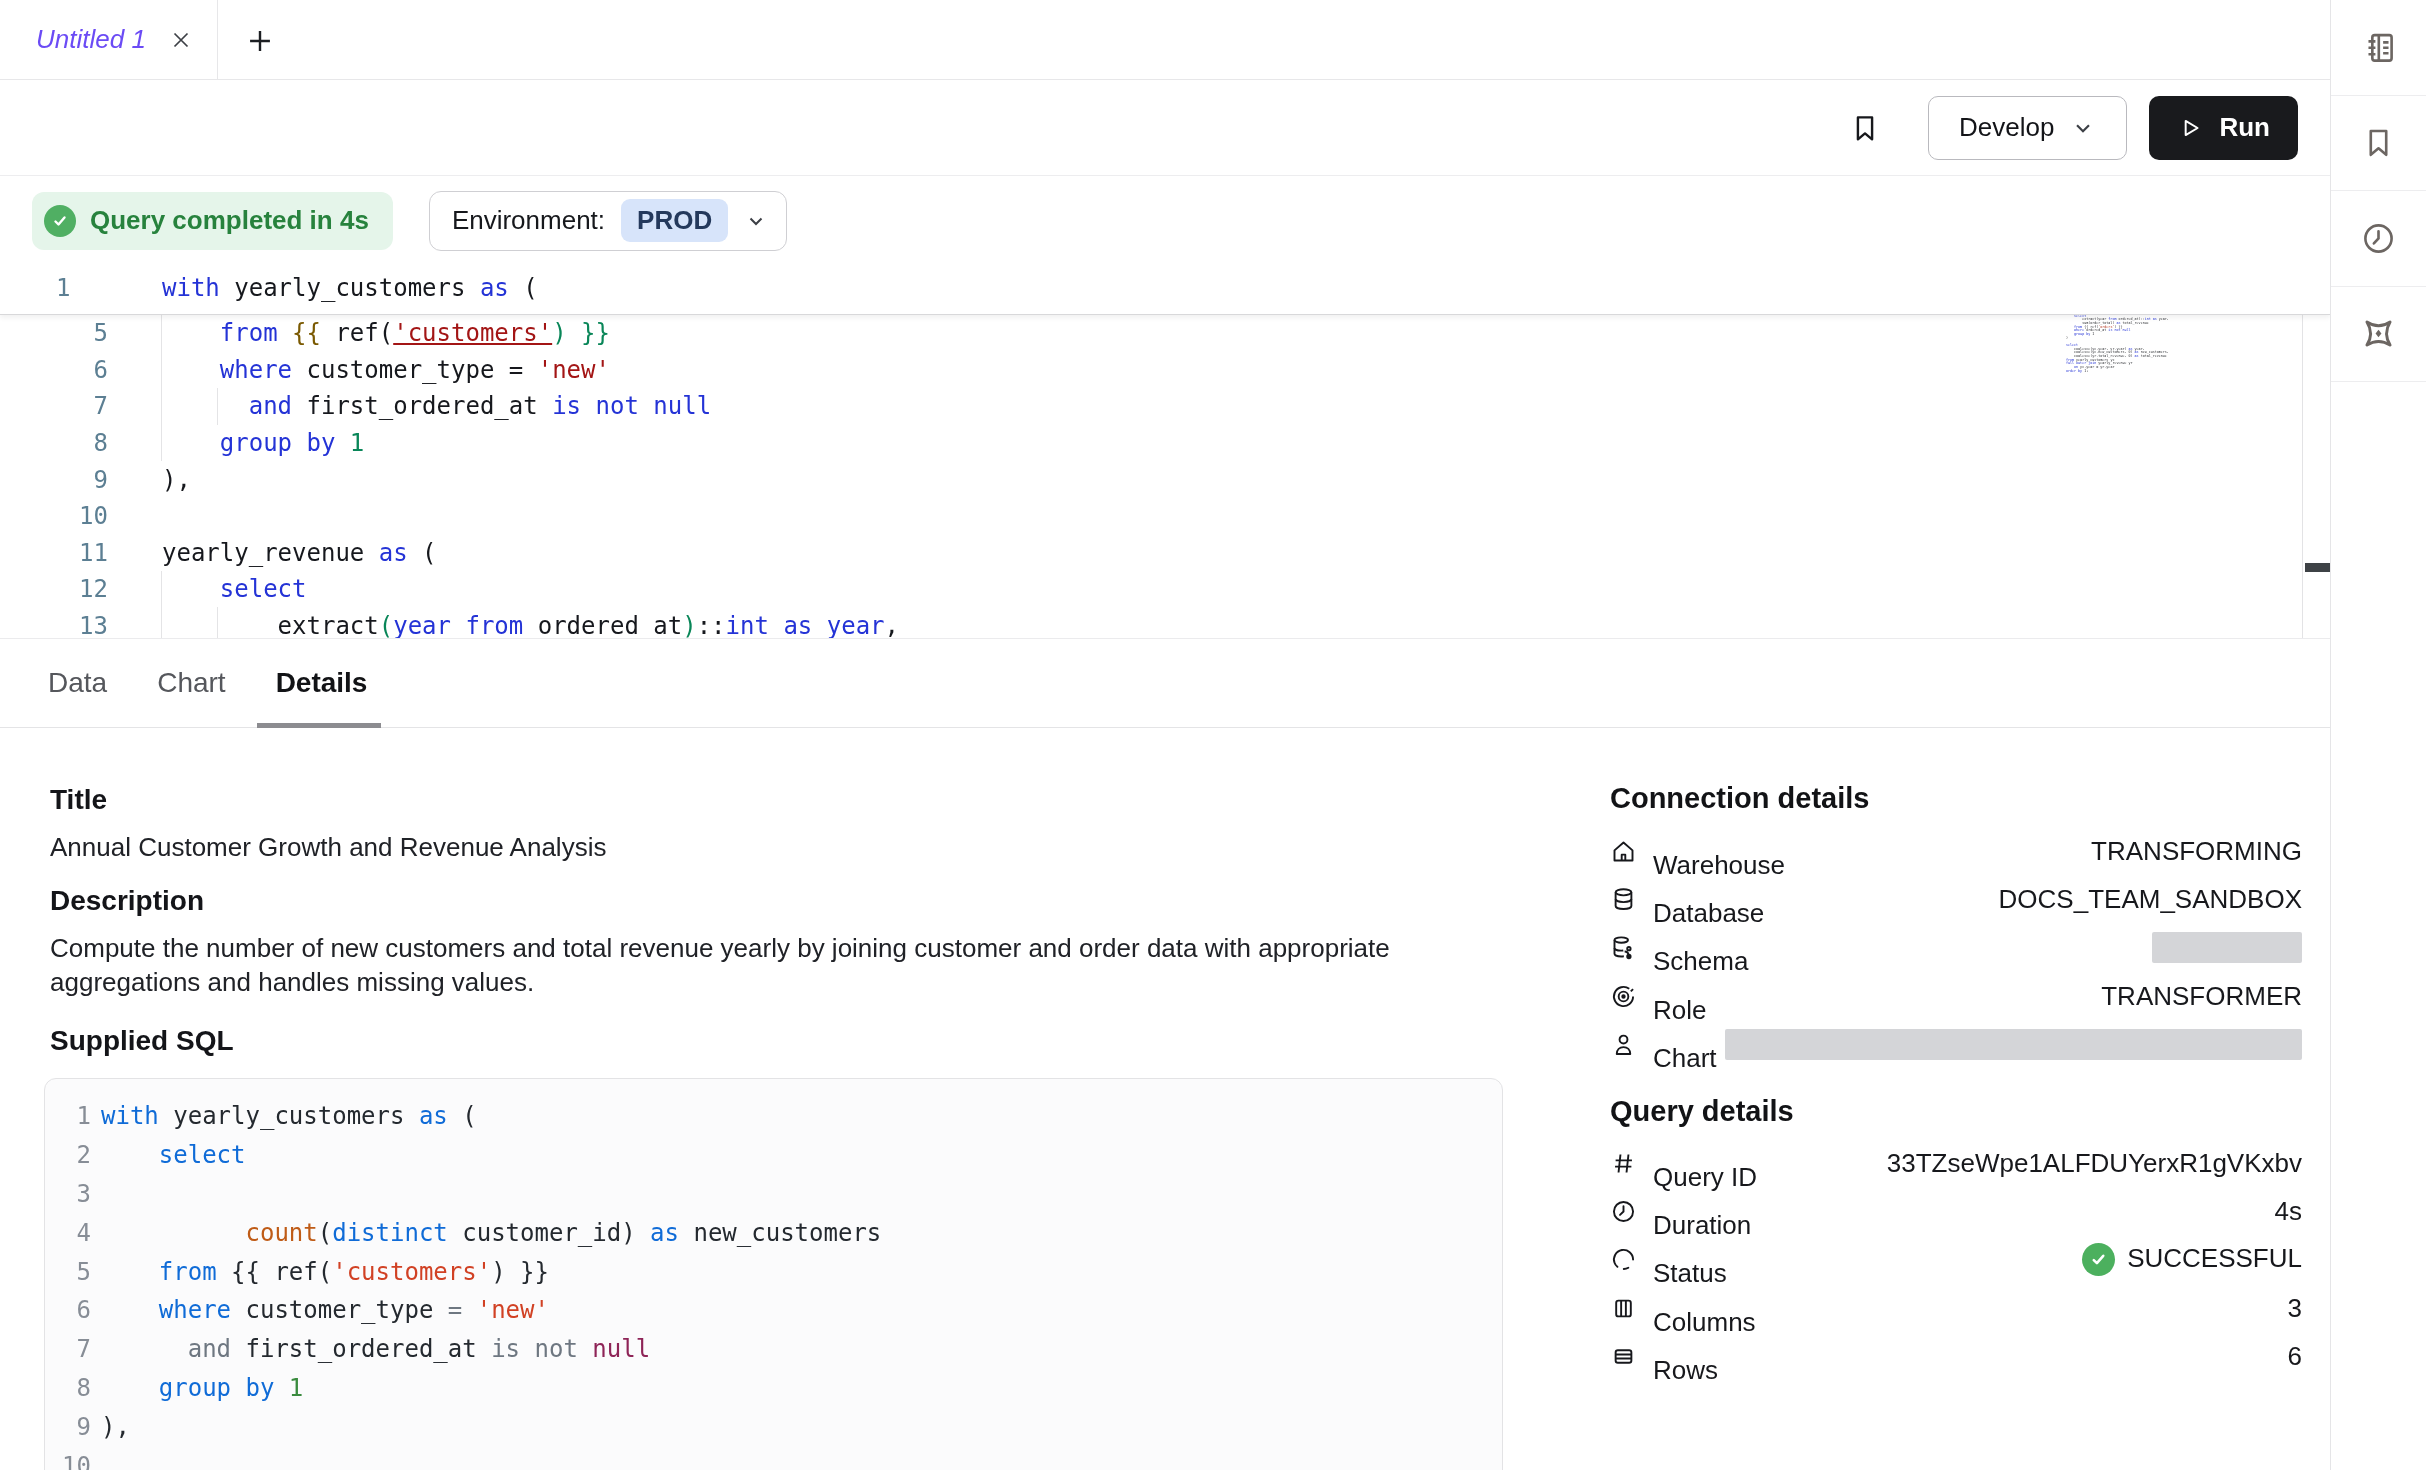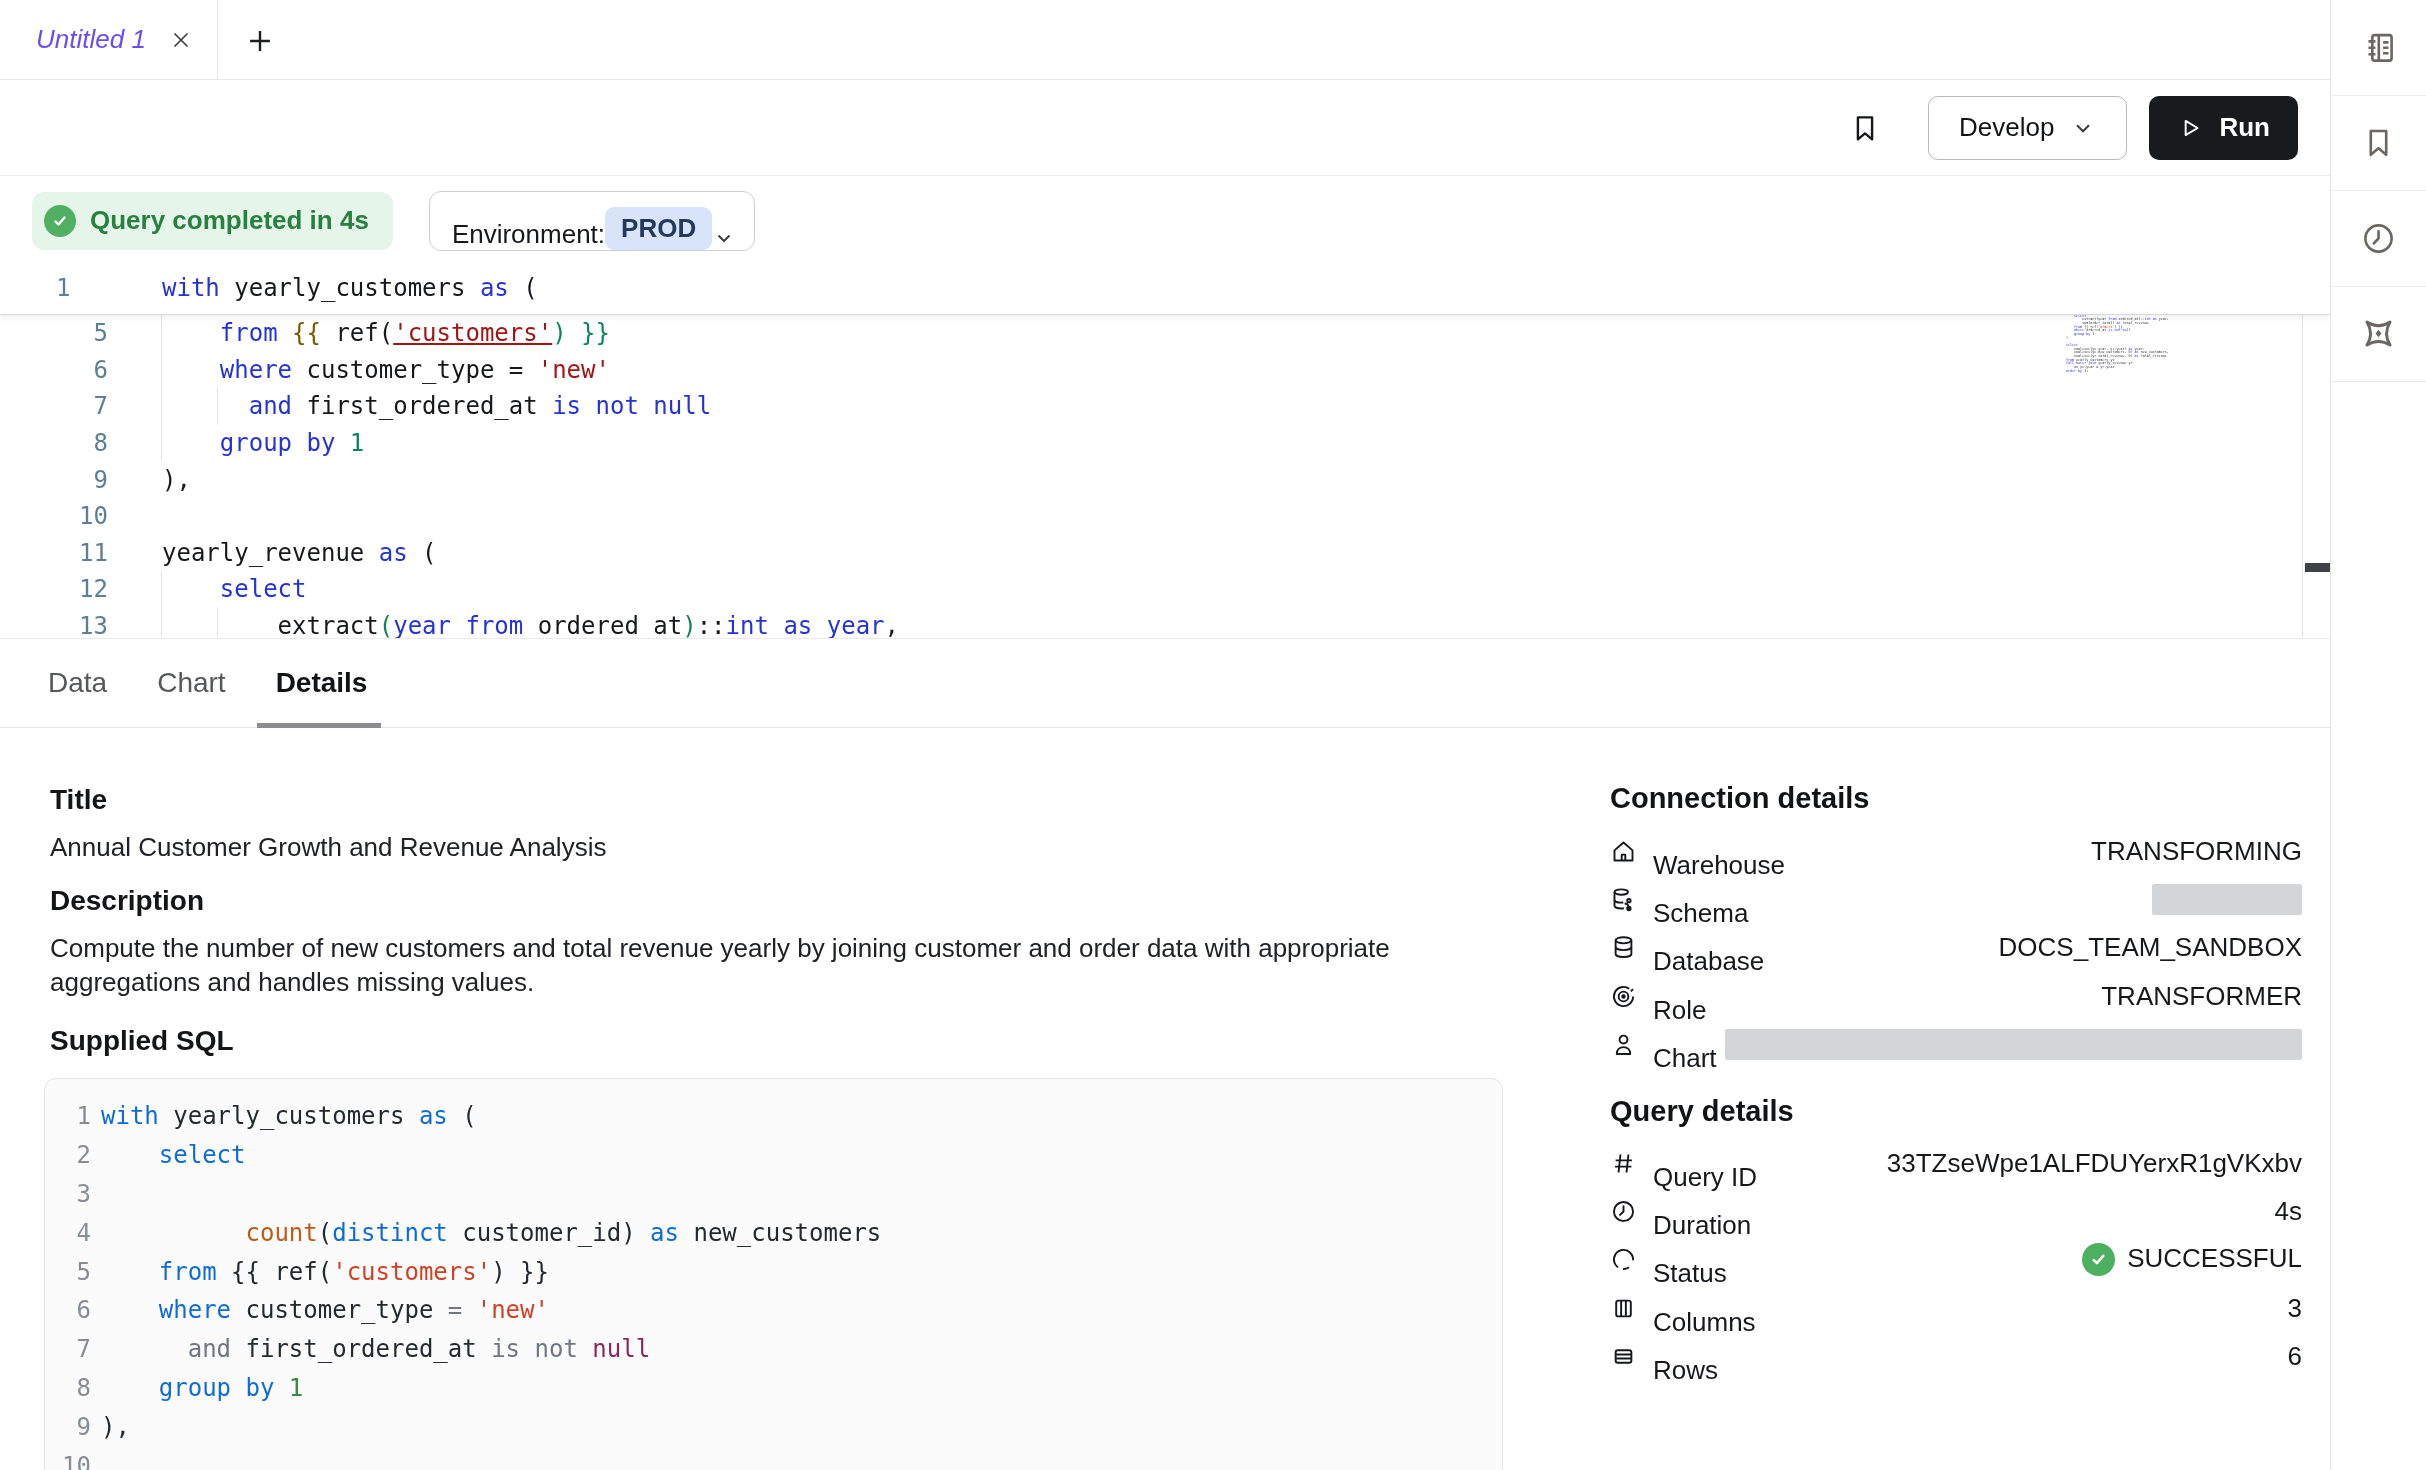--- a/index.html
+++ b/index.html
@@ -27,21 +27,21 @@
   .run-btn svg { width:26px; height:26px; }
 
   
   .statusrow { left:0; top:176px; width:2330px; height:89px; display:flex; align-items:center; }
   .ok-pill { margin-left:32px; height:58px; background:#e5f5ea; border-radius:12px; display:flex;
     align-items:center; gap:14px; padding:0 24px 0 12px; }
   .ok-circ { width:32px; height:32px; border-radius:50%; background:#50af63; display:flex; align-items:center; justify-content:center; }
   .ok-circ svg { width:18px; height:18px; color:#fff; }
   .ok-pill span { color:#27823d; font-size:26px; font-weight:600; }
   .env-chip { margin-left:36px; height:60px; border:1.5px solid #cfcfd3; border-radius:12px; display:flex;
-    align-items:flex-end; padding:0 18px 0 22px; cursor:pointer; }
+    align-items:center; gap:16px; padding:0 18px 0 22px; cursor:pointer; }
   .env-chip .env-label { font-size:26px; color:#16181c; }
   .env-chip .env-val { background:#d7e4fa; color:#24395c; font-weight:600; font-size:26px;
     border-radius:9px; padding:6px 16px; }
   .env-chip svg { width:24px; height:24px; color:#3c3f45; }
 
   
   .editor { left:0; top:265px; width:2330px; height:373px; background:#fff; overflow:hidden;
     font-family:"DejaVu Sans Mono", monospace; font-size:24px; }
   .sticky { position:absolute; left:0; top:0; width:2330px; height:50px; background:#fff;
     border-bottom:1px solid #d8d8da; box-shadow:0 3px 5px rgba(0,0,0,0.06); z-index:3; }
@@ -305,41 +305,41 @@
               <path d="M4 11 L12 4 L20 11 V20 H4 Z"></path>
               <path d="M10.4 20 v-5.2 h3.2 V20"></path>
             </svg>
           </span>
           <span class="rlabel">Warehouse</span>
           <span class="rvalue">TRANSFORMING</span>
         </div>
         <div class="rc-row">
           <span class="ric">
             <svg viewBox="0 0 24 24" fill="none" stroke="currentColor" stroke-width="1.7">
+              <ellipse cx="12" cy="5.6" rx="7" ry="2.7"></ellipse>
+              <path d="M5 5.6 v6 c0 1.5 3.1 2.7 7 2.7 s7 -1.2 7 -2.7 v-6"></path>
+              <path d="M5 11.6 v6.2 c0 1.5 3.1 2.7 7 2.7 s7 -1.2 7 -2.7 v-6.2"></path>
+            </svg>
+          </span>
+          <span class="rlabel">Database</span>
+          <span class="rvalue">DOCS_TEAM_SANDBOX</span>
+        </div>
+        <div class="rc-row">
+          <span class="ric">
+            <svg viewBox="0 0 24 24" fill="none" stroke="currentColor" stroke-width="1.7">
               <ellipse cx="10" cy="5.4" rx="6" ry="2.4"></ellipse>
               <path d="M4 5.4 v7 c0 1.3 2.7 2.4 6 2.4 .6 0 1.2 0 1.8 -.1"></path>
               <path d="M4 12.4 v5.2 c0 1.3 2.7 2.4 6 2.4 .8 0 1.6 -.1 2.3 -.2"></path>
               <path d="M13 15.5 c2.2 0 3.3 1.1 3.5 3"></path>
               <circle cx="16.8" cy="13" r="1.5"></circle>
               <circle cx="16.8" cy="20" r="1.5" fill="currentColor"></circle>
             </svg>
           </span>
           <span class="rlabel">Schema</span>
           <span class="redact" style="width: 150px; margin-left: auto;"></span>
-        </div>
-        <div class="rc-row">
-          <span class="ric">
-            <svg viewBox="0 0 24 24" fill="none" stroke="currentColor" stroke-width="1.7">
-              <ellipse cx="12" cy="5.6" rx="7" ry="2.7"></ellipse>
-              <path d="M5 5.6 v6 c0 1.5 3.1 2.7 7 2.7 s7 -1.2 7 -2.7 v-6"></path>
-              <path d="M5 11.6 v6.2 c0 1.5 3.1 2.7 7 2.7 s7 -1.2 7 -2.7 v-6.2"></path>
-            </svg>
-          </span>
-          <span class="rlabel">Database</span>
-          <span class="rvalue">DOCS_TEAM_SANDBOX</span>
         </div>
         <div class="rc-row">
           <span class="ric">
             <svg viewBox="0 0 24 24" fill="none" stroke="currentColor" stroke-width="1.7">
               <path d="M20.5 12 a8.5 8.5 0 1 1 -3.4 -6.8 M20.5 5.5 l-2 2"></path>
               <circle cx="12" cy="12" r="4.3"></circle>
               <circle cx="12" cy="12" r="1.1" fill="currentColor"></circle>
             </svg>
           </span>
           <span class="rlabel">Role</span>

